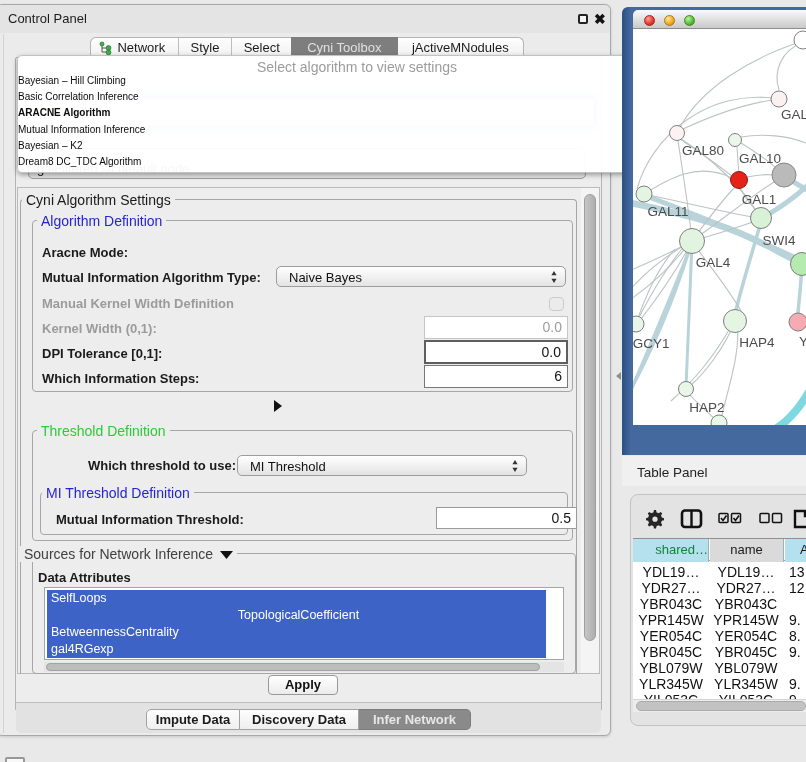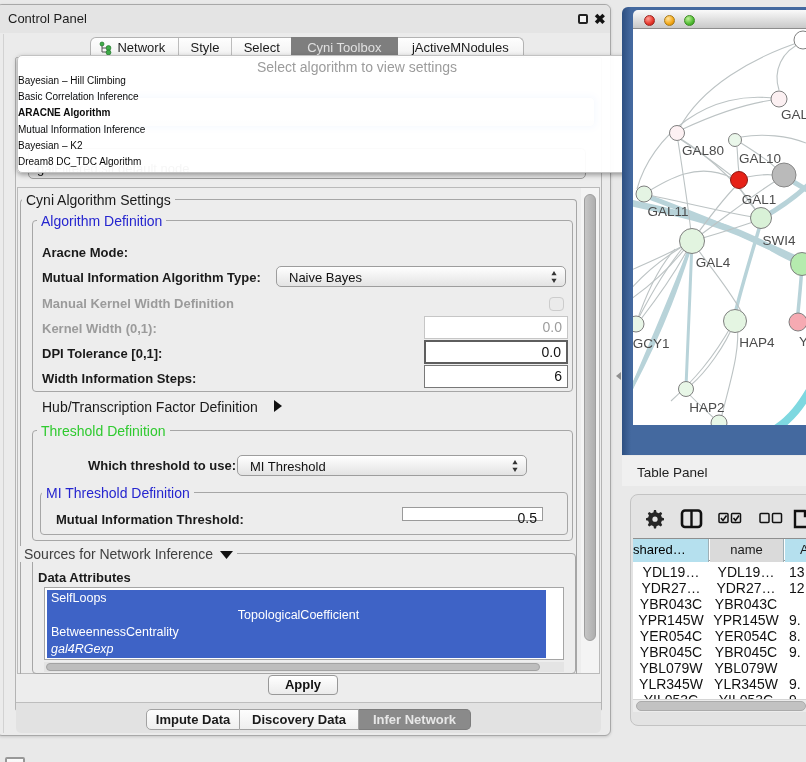--- a/index.html
+++ b/index.html
@@ -144,62 +144,61 @@
        border:1px solid #cccccc; border-radius:4px;"></div>
 
   <div class="abs dlab" style="left:42px; top:321px;">Kernel Width (0,1):</div>
   <div class="abs input" style="left:424px; top:316px; width:144px; height:23px;
        border-color:#c6c6c6; color:#9d9d9d; line-height:21px;">0.0</div>
 
   <div class="abs blab" style="left:42px; top:346px;">DPI Tolerance [0,1]:</div>
   <div class="abs input" style="left:424px; top:340px; width:144px; height:24px;
        border:2px solid #5e5e5e; line-height:20px;">0.0</div>
 
-  <div class="abs blab" style="left:42px; top:371px;">Width Information Steps:</div>
+  <div class="abs blab" style="left:42px; top:371px;">Which Information Steps:</div>
   <div class="abs input" style="left:424px; top:365px; width:144px; height:23px;
        border-color:#787878; line-height:21px;">6</div>
 
-  <div class="abs" style="left:42px; top:399px; font-size:14px; color:#1a1a1a;">Hub/Transcription Factor Definition</div>
   <svg class="abs" style="left:273px; top:399px;" width="10" height="14" viewBox="0 0 10 14">
     <path d="M1,1 L9,7 L1,13 Z" fill="#111"></path>
     </svg>
 
   <div class="abs grp" style="left:32px; top:430px; width:541px; height:111px;"></div>
   <div class="abs gtitle" style="left:37px; top:423px; color:#2fca2f; font-size:14px;">Threshold Definition</div>
 
   <div class="abs blab" style="left:68px; top:458px;margin-left:20px;">Which threshold to use:</div>
   <div class="abs combo" style="left:237px; top:455px; width:290px; height:21px;">
     <span class="ct">MI Threshold</span>
     <svg class="spin" viewBox="0 0 7 14">
         <path d="M3.5 0 L6.5 5 L0.5 5 Z" fill="#333"></path>
         <path d="M3.5 14 L6.5 9 L0.5 9 Z" fill="#333"></path>
       </svg>
   </div>
 
   <div class="abs grp" style="left:40px; top:492px; width:528px; height:43px;"></div>
   <div class="abs gtitle" style="left:42px; top:485px; color:#2525cf; font-size:14px;">MI Threshold Definition</div>
 
   <div class="abs blab" style="left:56px; top:512px;">Mutual Information Threshold:</div>
-  <div class="abs input" style="left:402px; top:507px; width:141px; height:14px;
+  <div class="abs input" style="left:436px; top:507px; width:141px; height:22px;
        border-color:#9a9a9a; line-height:20px;">0.5</div>
 
   <div class="abs grp" style="left:32px; top:553px; width:544px; height:121px;"></div>
   <div class="abs gtitle" style="left:20px; top:546px; color:#404040;">Sources for Network Inference
     <svg width="13" height="9" viewBox="0 0 13 9" style="margin-left:3px">
         <path d="M0,1 L13,1 L6.5,9 Z" fill="#111"></path>
       </svg>
   </div>
 
   <div class="abs blab" style="left:38px; top:570px;">Data Attributes</div>
   <div class="abs" style="left:44px; top:587px; width:520px; height:73px; background:#fff;
        border:1px solid #a5a5a5; overflow:hidden;">
     <div class="lrow" style="top:2px;">SelfLoops</div>
     <div class="lrow" style="top:19px;text-align:center;">TopologicalCoefficient</div>
     <div class="lrow" style="top:36px;">BetweennessCentrality</div>
-    <div class="lrow" style="top:53px;font-style:italic;">gal4RGexp</div>
+    <div class="lrow" style="top:53px;">gal4RGexp</div>
   </div>
 
   <div class="abs" style="left:44px; top:662px; width:520px; height:10px; background:#e4e4e4;"></div>
   <div class="abs" style="left:46px; top:663px; width:494px; height:8px; background:#bdbdbd;
        border:1px solid #a3a3a3; border-radius:5px;"></div>
 
   <div class="abs" id="popup">
     <div style="text-align:center; color:#9c9c9c; font-size:14px; margin-top:3px;">Select algorithm to view settings</div>
     <div style="position:absolute; left:0px; top:17px; font-size:10px; color:#0a0a0a; line-height:16.2px;">
       Bayesian – Hill Climbing<br>
@@ -346,21 +345,21 @@
 
     <g fill="none" stroke="#111" stroke-width="2.4">
       <path d="M150,2 L160,2 L165,7 L165,18 L150,18 Z"></path>
       <path d="M160,2 L160,7 L165,7"></path>
     </g>
   </svg>
 
   <div class="abs" style="left:633px; top:538px; width:173px; height:174px; background:#fff; overflow:hidden;">
     <div class="abs" style="left:0; top:0; width:173px; height:23px; border-top:1px solid #8f8f8f; border-bottom:1px solid #9a9a9a;">
       <div class="abs" style="left:0; top:0; width:76px; height:23px; background:#b5e0ee; border-right:1px solid #9fb0b6;
-           font-size:13px; color:#000000; text-align:left; line-height:22px;">shared…</div>
+           font-size:13px; color:#15803d; text-align:right; line-height:22px;">shared…</div>
       <div class="abs" style="left:77px; top:0; width:74px; height:23px; background:#dadada; border-right:1px solid #9fb0b6;
            font-size:13px; color:#1a1a1a; text-align:center; line-height:22px;">name</div>
       <div class="abs" style="left:152px; top:0; width:21px; height:23px; background:#b5e0ee;
            font-size:13px; color:#1a1a1a; line-height:22px; overflow:hidden;"><span style="margin-left:15px">Avg</span></div>
     </div>
     <div class="abs" style="left:0; top:25.5px; font-size:14px; color:#111; line-height:16px; width:200px;">
       <div><span class="c1">YDL19…</span><span class="c2">YDL19…</span><span class="c3">13</span></div>
       <div><span class="c1">YDR27…</span><span class="c2">YDR27…</span><span class="c3">12</span></div>
       <div><span class="c1">YBR043C</span><span class="c2">YBR043C</span><span class="c3"></span></div>
       <div><span class="c1">YPR145W</span><span class="c2">YPR145W</span><span class="c3">9.</span></div>

